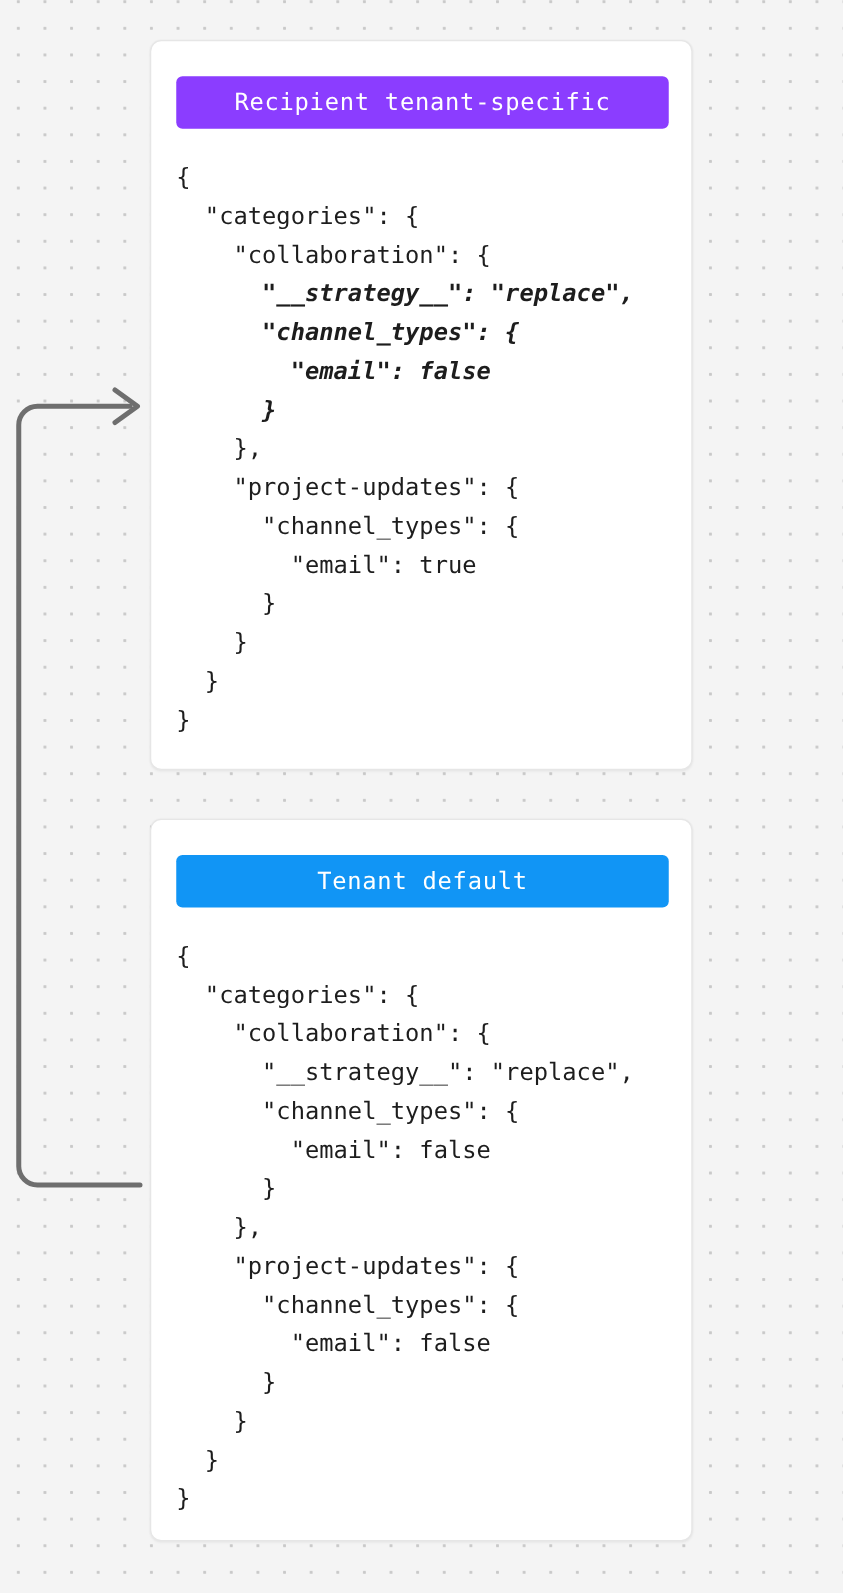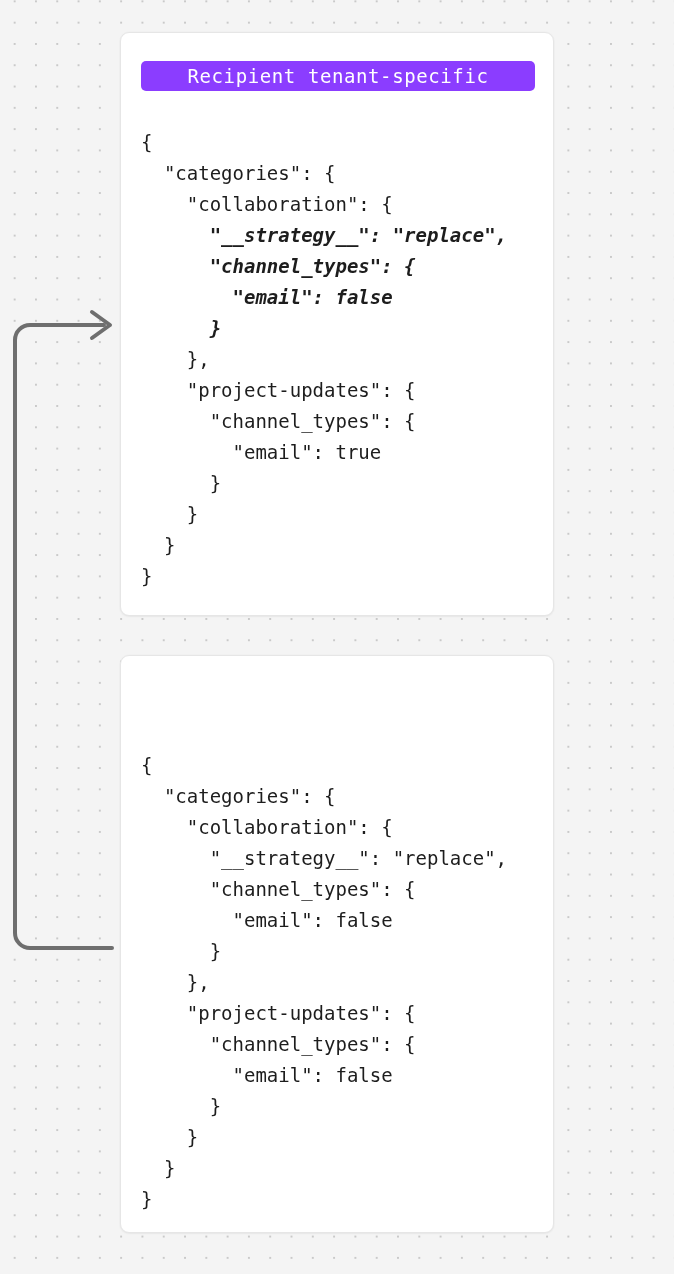--- a/index.html
+++ b/index.html
@@ -42,21 +42,21 @@
     z-index: 2;
   }
   #card-recipient { top: 32px;  height: 584px; }
   #card-tenant    { top: 655px; height: 578px; }
 
   .card-header {
     position: absolute;
     left: 20px;
     top: 28px;
     width: 394px;
-    height: 30px;
+    height: 42px;
     border-radius: 5px;
     display: flex;
     align-items: center;
     justify-content: center;
     color: #ffffff;
     font-family: "DejaVu Sans Mono", "Liberation Mono", monospace;
     font-size: 19px;
     letter-spacing: 0.6px;
     white-space: pre;
   }
@@ -93,14 +93,15 @@
   <path d="M 112 948 L 30 948 A 15 15 0 0 1 15 933 L 15 340 A 15 15 0 0 1 30 325 L 104 325" fill="none" stroke="#6e6e6e" stroke-width="4" stroke-linecap="round" stroke-linejoin="round"></path>
   <path d="M 92 312 L 110 325 L 92 338" fill="none" stroke="#6e6e6e" stroke-width="4" stroke-linecap="round" stroke-linejoin="round"></path>
 </svg>
 
 <div class="card" id="card-recipient">
   <div class="card-header">Recipient tenant-specific</div>
   <pre class="code-body"><span class="code-line">{</span><span class="code-line">  "categories": {</span><span class="code-line">    "collaboration": {</span><span class="code-line emph">      "__strategy__": "replace",</span><span class="code-line emph">      "channel_types": {</span><span class="code-line emph">        "email": false</span><span class="code-line emph">      }</span><span class="code-line">    },</span><span class="code-line">    "project-updates": {</span><span class="code-line">      "channel_types": {</span><span class="code-line">        "email": true</span><span class="code-line">      }</span><span class="code-line">    }</span><span class="code-line">  }</span><span class="code-line">}</span></pre>
 </div>
 
 <div class="card" id="card-tenant">
+  <div class="card-header">Tenant default</div>
   <pre class="code-body"><span class="code-line">{</span><span class="code-line">  "categories": {</span><span class="code-line">    "collaboration": {</span><span class="code-line">      "__strategy__": "replace",</span><span class="code-line">      "channel_types": {</span><span class="code-line">        "email": false</span><span class="code-line">      }</span><span class="code-line">    },</span><span class="code-line">    "project-updates": {</span><span class="code-line">      "channel_types": {</span><span class="code-line">        "email": false</span><span class="code-line">      }</span><span class="code-line">    }</span><span class="code-line">  }</span><span class="code-line">}</span></pre>
 </div>
 
 </body></html>

